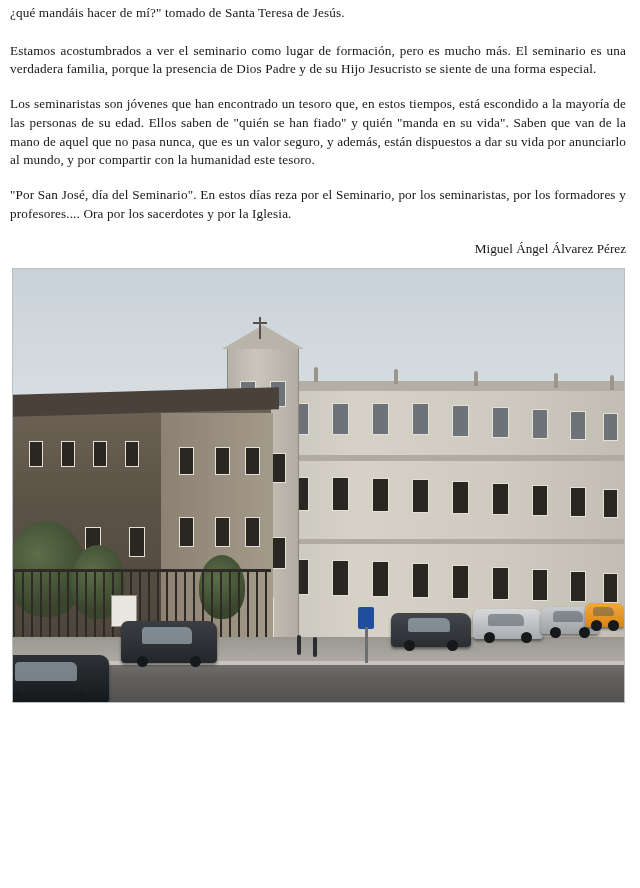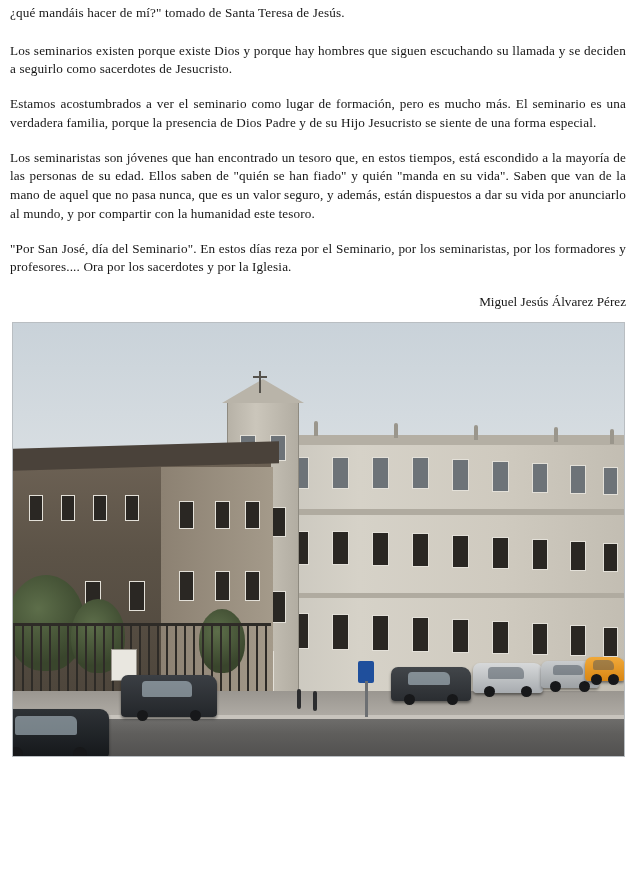--- a/index.html
+++ b/index.html
@@ -190,26 +190,25 @@
   .bollard {
     position: absolute; width: 4px; height: 20px; background: #2b2c2e; border-radius: 2px;
   }
 </style>
 </head>
 <body>
 
 <div class="page">
 
   <p class="para first">¿qué mandáis hacer de mí?" tomado de Santa Teresa de Jesús.</p>
-  <p class="para">Los seminarios existen porque existe Dios y porque hay hombres que siguen escuchando su llamada y se deciden a seguirlo como sacerdotes de Jesucristo.</p>
   <p class="para">Estamos acostumbrados a ver el seminario como lugar de formación, pero es mucho más. El seminario es una verdadera familia, porque la presencia de Dios Padre y de su Hijo Jesucristo se siente de una forma especial.</p>
   <p class="para">Los seminaristas son jóvenes que han encontrado un tesoro que, en estos tiempos, está escondido a la mayoría de las personas de su edad. Ellos saben de "quién se han fiado" y quién "manda en su vida". Saben que van de la mano de aquel que no pasa nunca, que es un valor seguro, y además, están dispuestos a dar su vida por anunciarlo al mundo, y por compartir con la humanidad este tesoro.</p>
   <p class="para">"Por San José, día del Seminario". En estos días reza por el Seminario, por los seminaristas, por los formadores y profesores.... Ora por los sacerdotes y por la Iglesia.</p>
 
-  <div class="signature">Miguel Jesús Álvarez Pérez</div>
+  <div class="signature">Miguel Ángel Álvarez Pérez</div>
 
   <div class="photo" title="Fachada del edificio del Seminario visto desde la calle, con coches aparcados">
 
     <div class="sky"></div>
 
     <div class="bldg-right">
       <div class="cornice"></div>
       <div class="band"></div>
       <div class="band2"></div>
 

